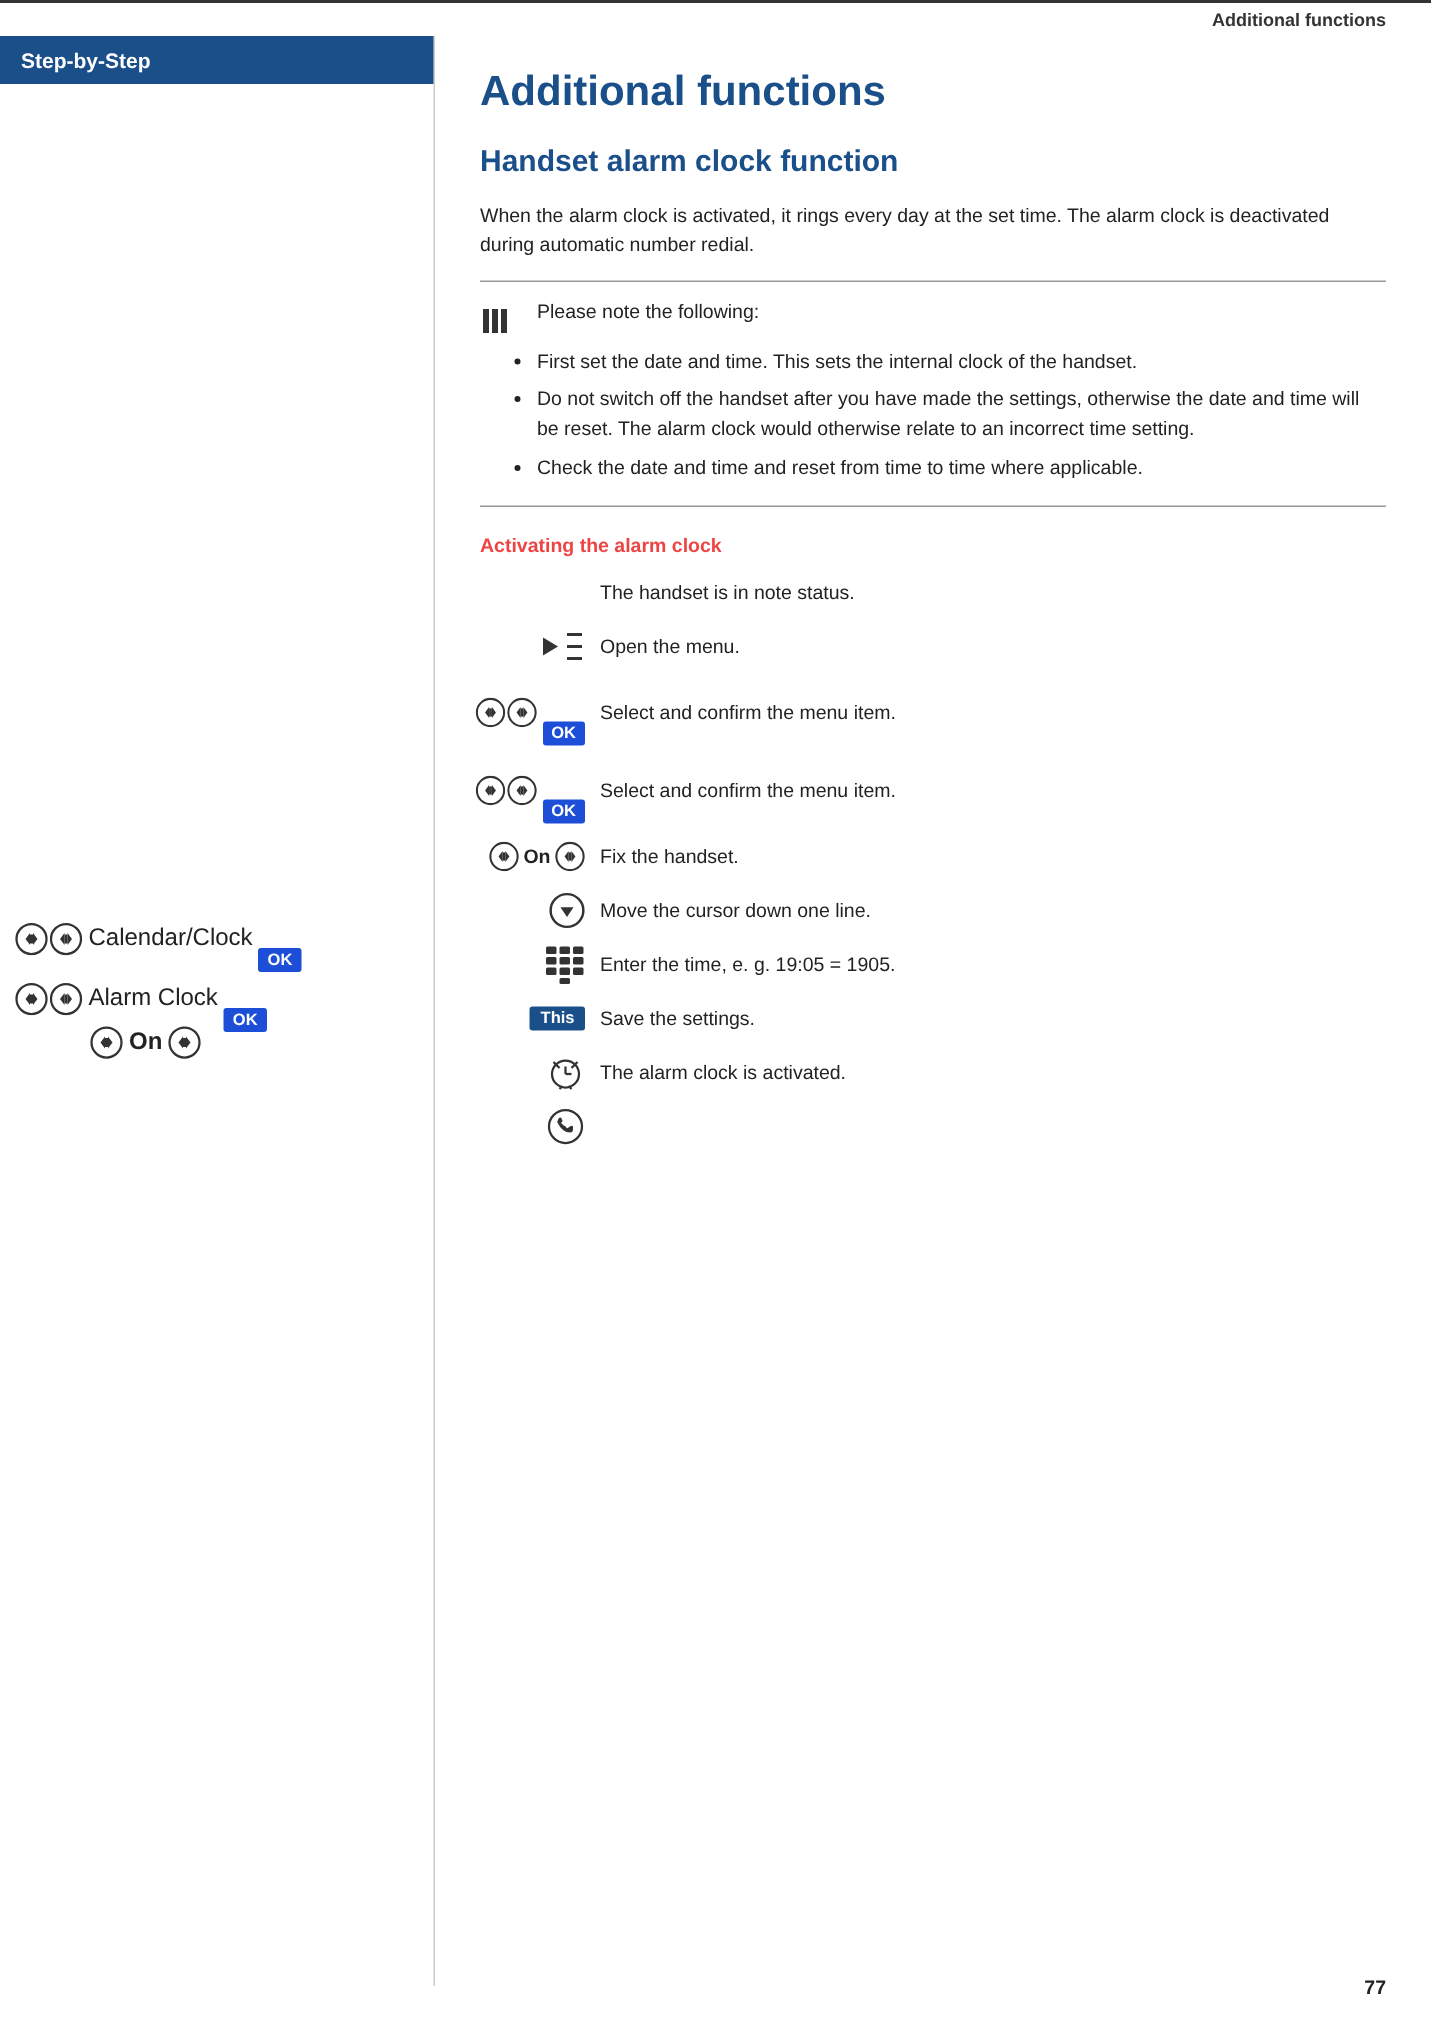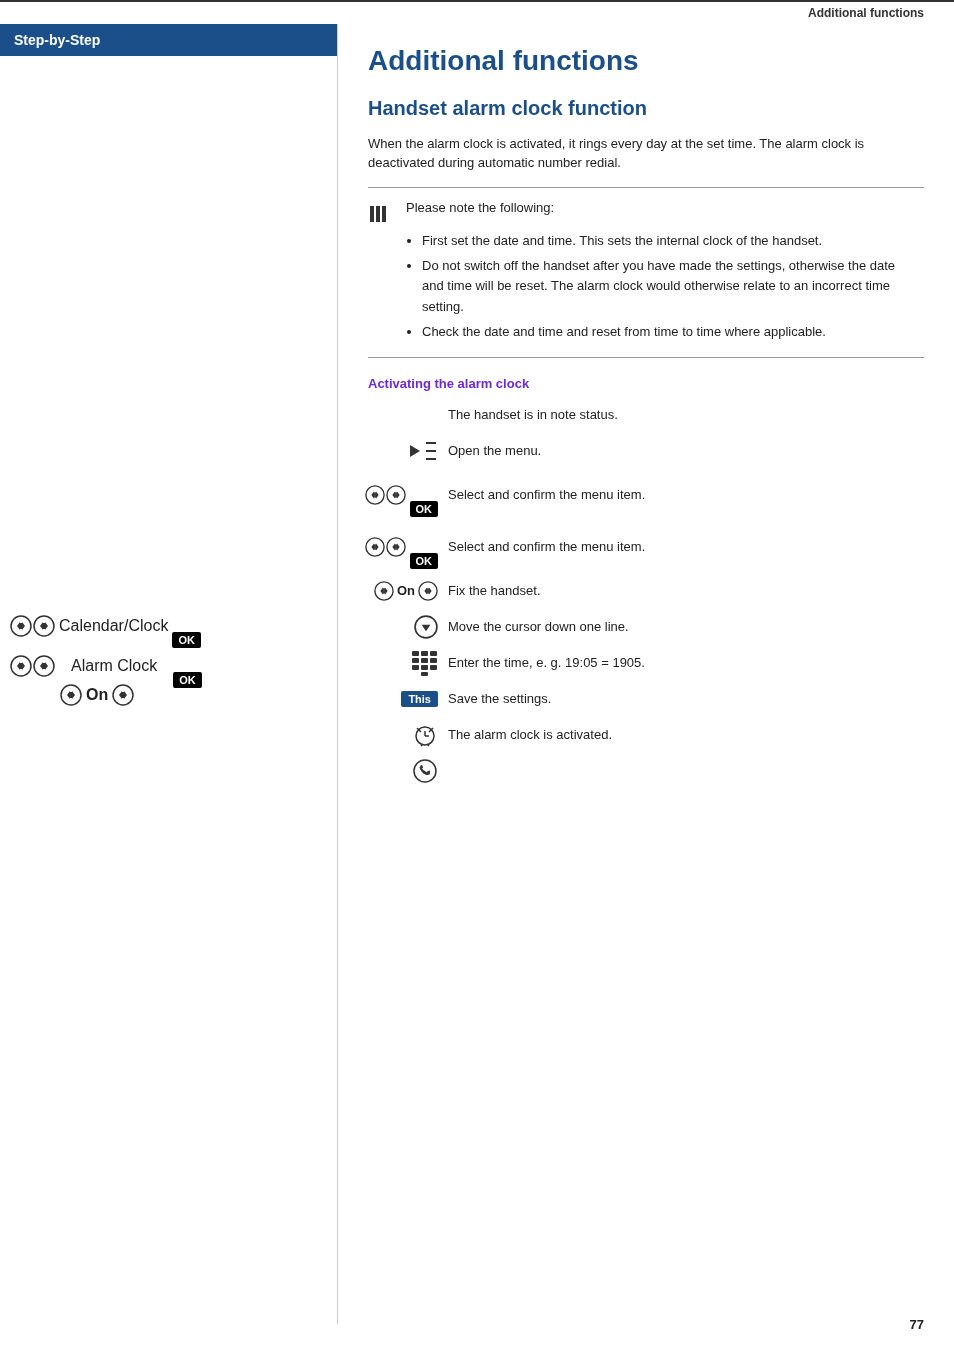--- a/index.html
+++ b/index.html
@@ -26,21 +26,21 @@
 
     
     .layout {
       display: flex;
       flex-direction: row;
       min-height: 1300px;
     }
 
     
     .sidebar {
-      width: 338px;
+      width: 290px;
       min-height: 1300px;
       border-right: 1px solid #ccc;
       position: relative;
       padding-top: 0;
     }
 
     .sidebar-header {
       background-color: #1a4f8a;
       color: #fff;
       font-weight: bold;
@@ -99,44 +99,43 @@
       flex: 1;
     }
 
     .note-title {
       font-weight: bold;
       font-size: 13px;
       margin-bottom: 6px;
     }
 
     .note-list {
-      margin-left: 16px;
       line-height: 1.55;
     }
 
     .note-list li {
       margin-bottom: 5px;
     }
 
     
     .subsection-title {
       font-size: 13px;
       font-weight: bold;
-      color: #6d28d9;
+      color: #ef4444;
       margin-bottom: 10px;
     }
 
     
     .steps-area {
       margin-top: 6px;
     }
 
     
     .ok-btn {
-      background: #000000;
+      background: #1d4ed8;
       color: #fff;
       font-size: 11px;
       font-weight: bold;
       padding: 2px 6px;
       border-radius: 2px;
       display: inline-block;
       margin-top: 28px;
     }
 
     
@@ -169,21 +168,21 @@
       display: flex;
       align-items: center;
       gap: 4px;
     }
     .sidebar-row-alarm {
       position: absolute;
       top: 620px;
       left: 10px;
       display: flex;
       align-items: center;
-      gap: 16px;
+      gap: 4px;
     }
     .sidebar-row-on {
       position: absolute;
       top: 660px;
       left: 60px;
       display: flex;
       align-items: center;
       gap: 4px;
     }
 

